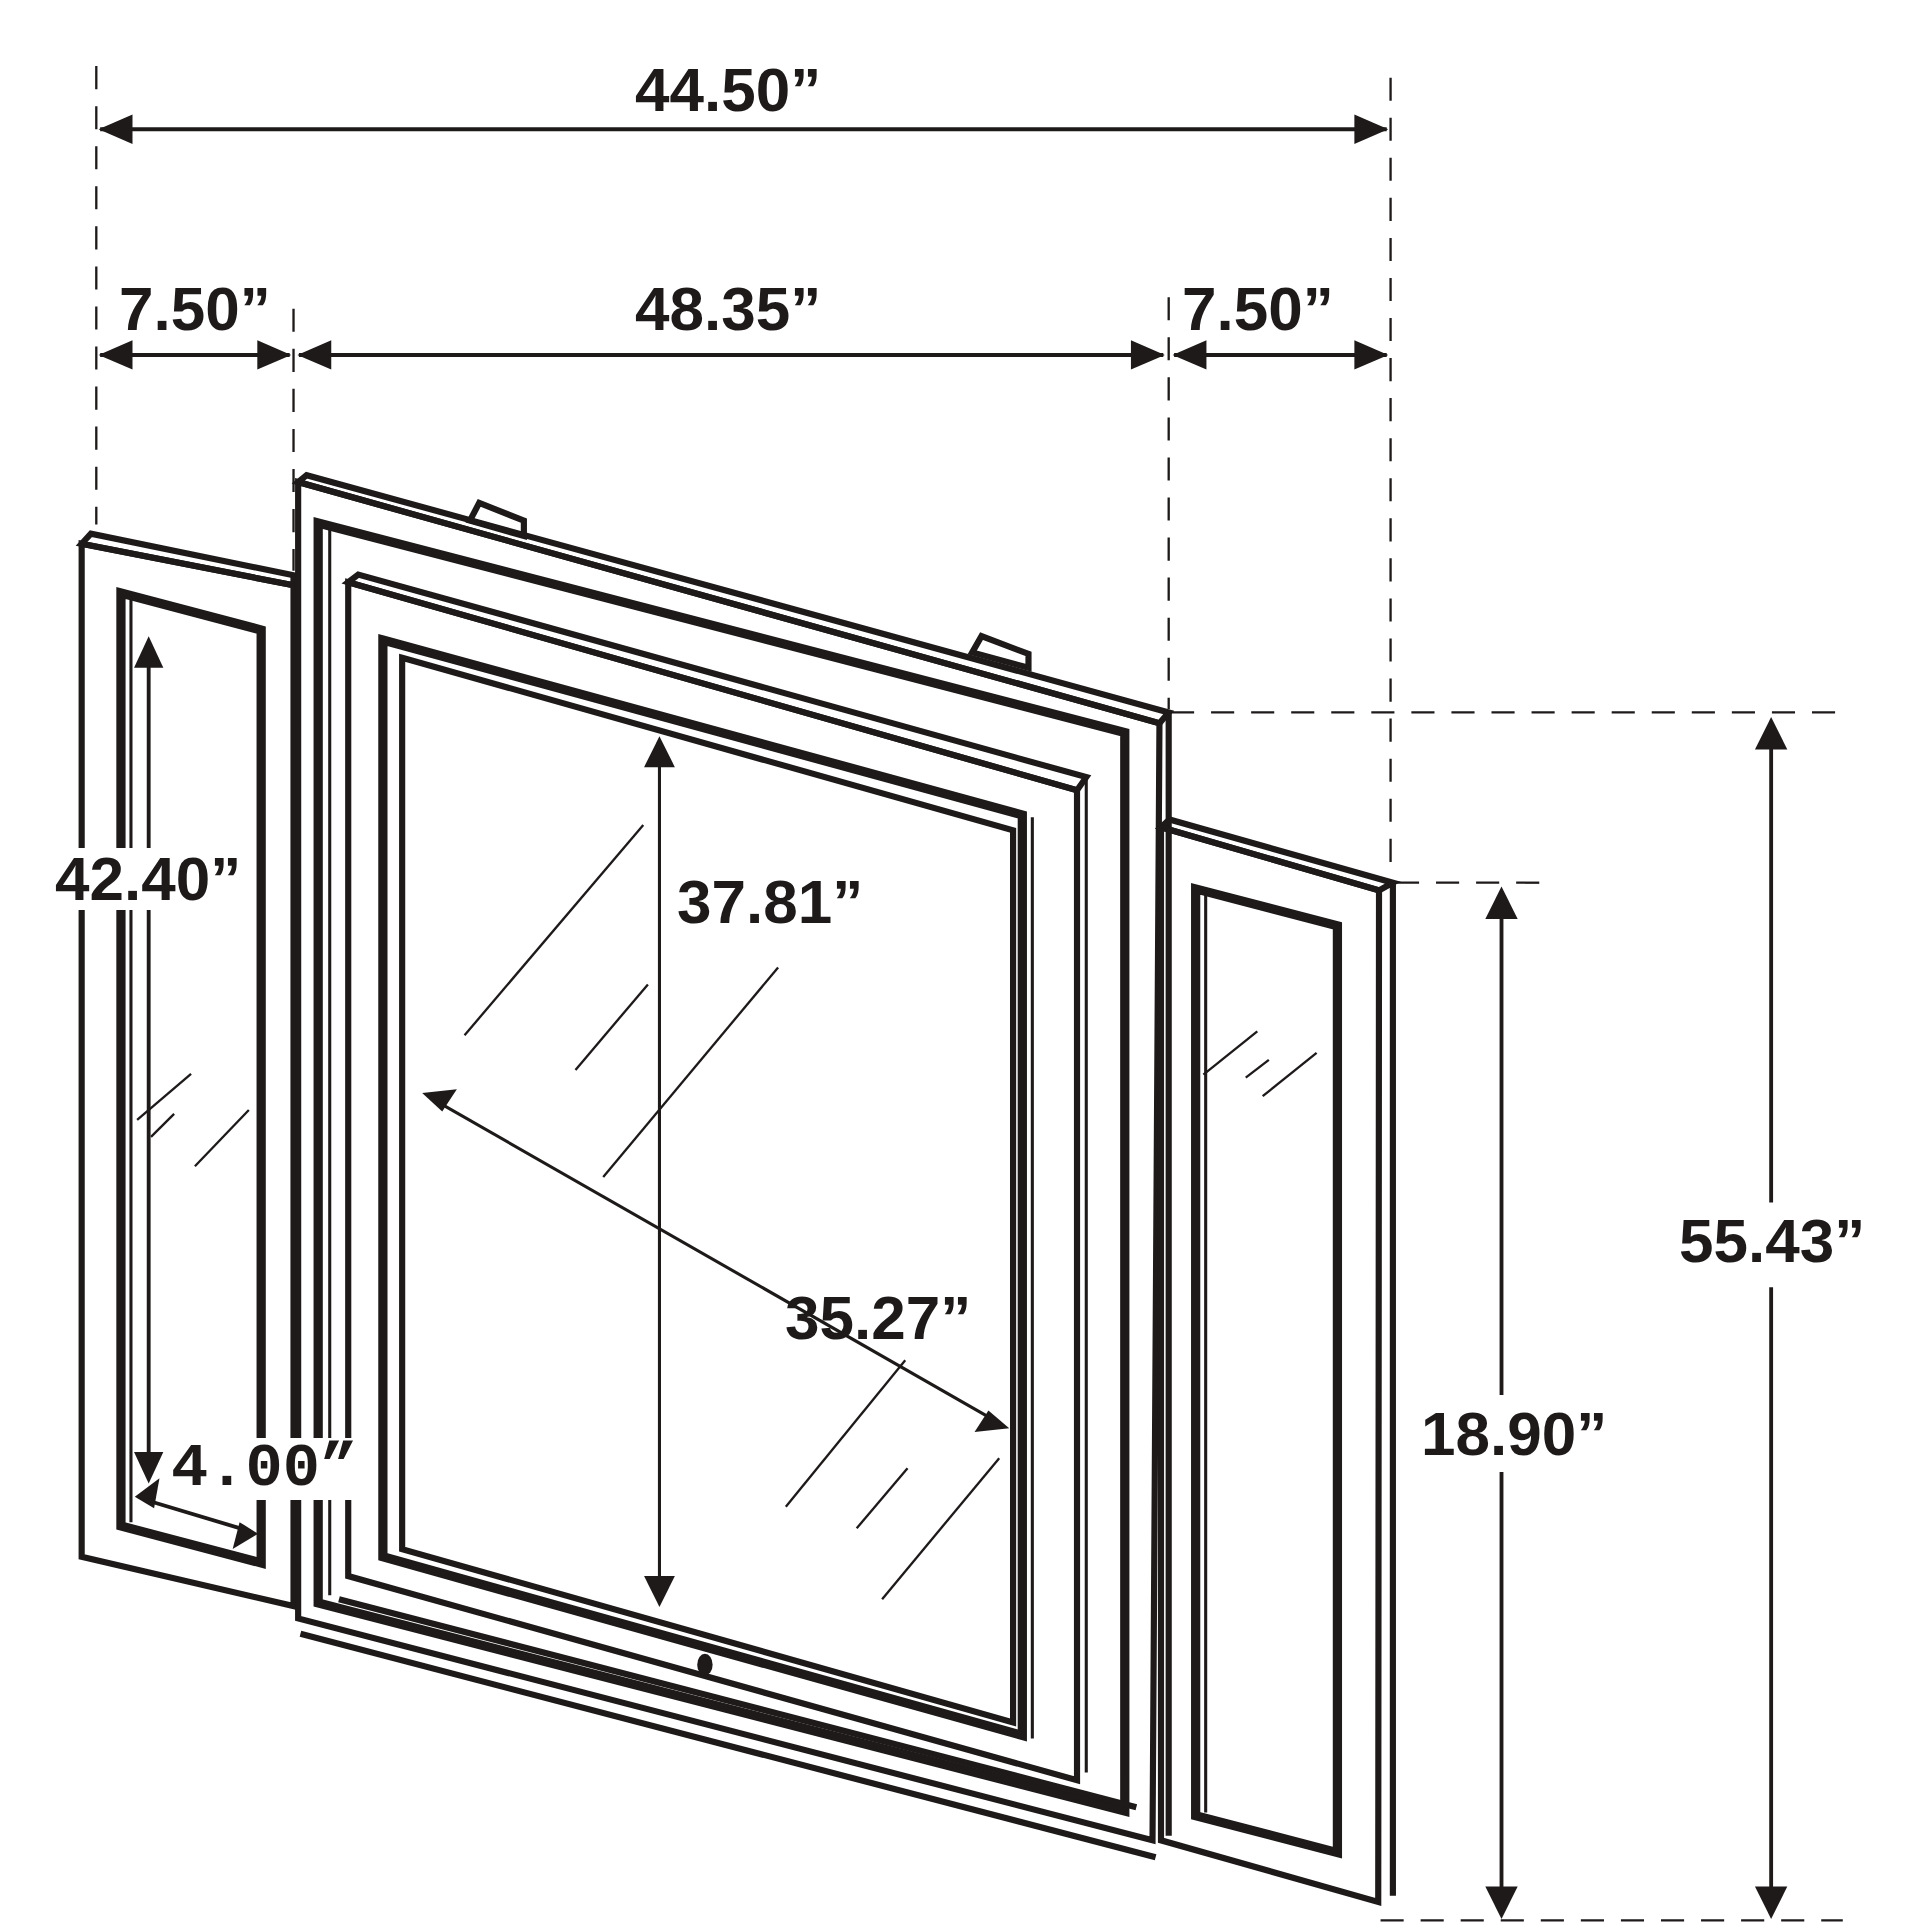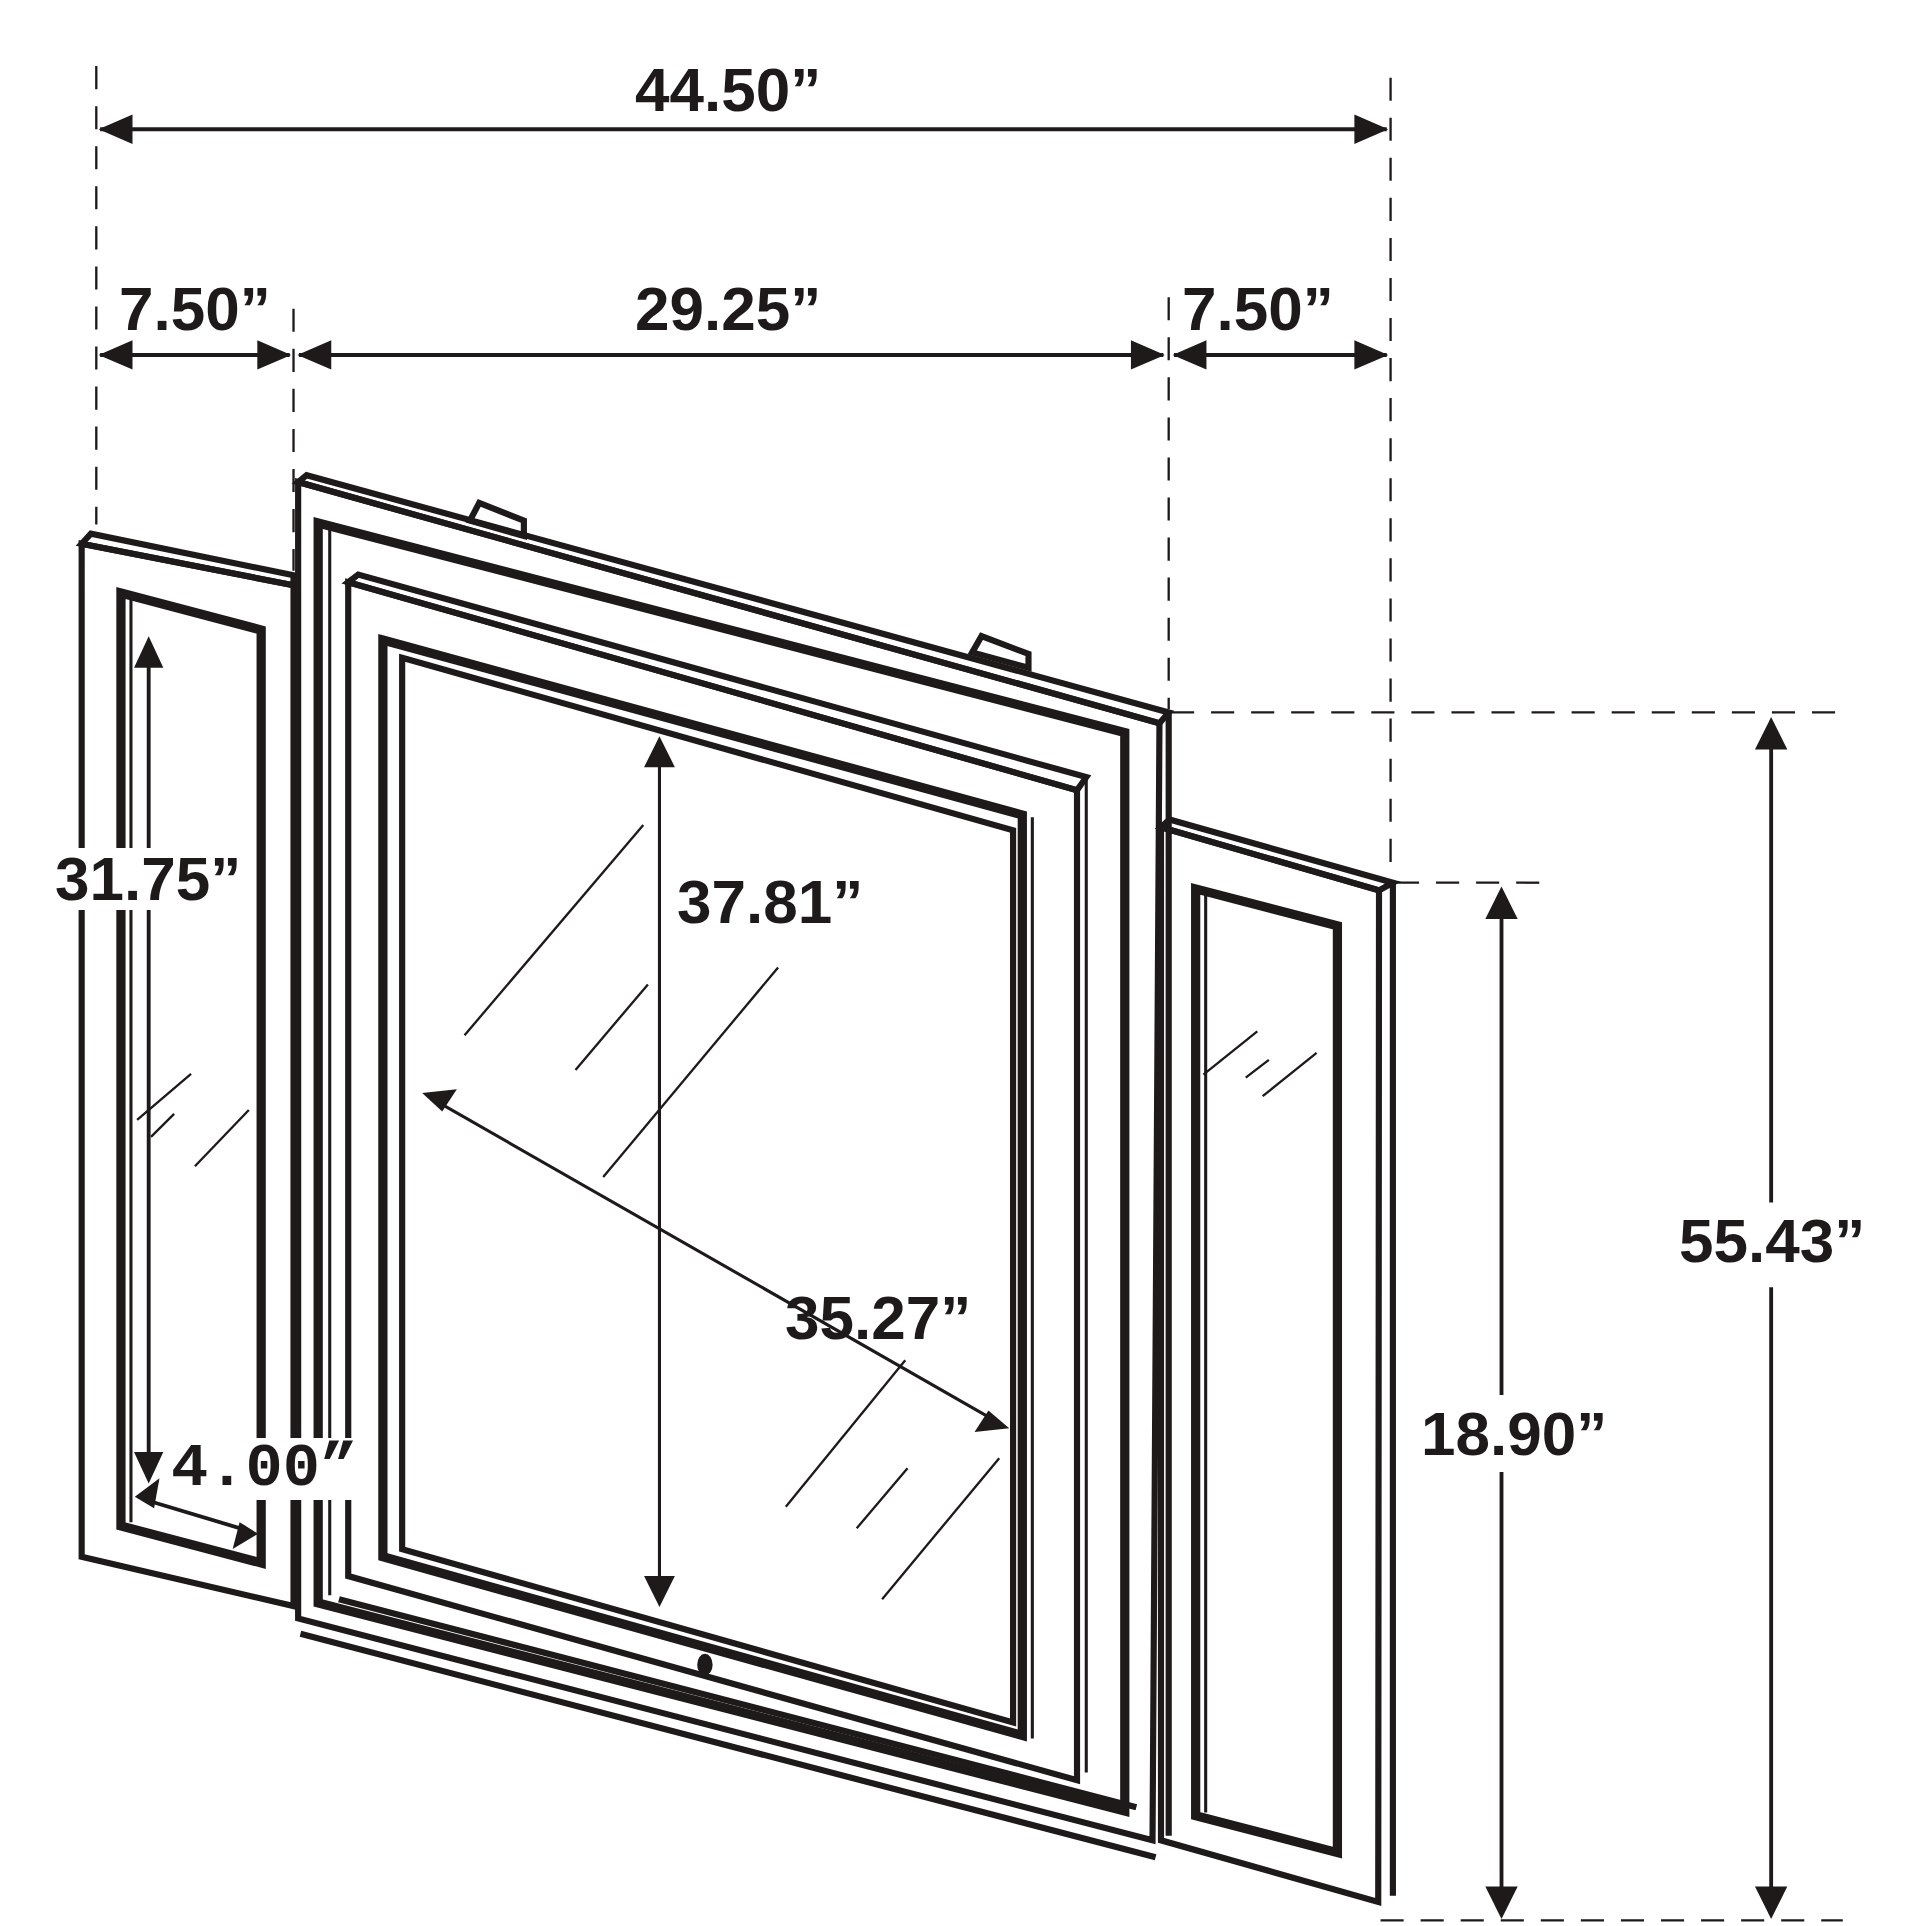--- a/index.html
+++ b/index.html
@@ -158,22 +158,22 @@
     <line class="dimline" x1="2299" y1="930" x2="2299" y2="1540"></line>
     <line class="dimline" x1="2299" y1="1650" x2="2299" y2="2450"></line>
     <polygon class="head" points="2299,910 2278,952 2320,952"></polygon>
     <polygon class="head" points="2299,2470 2278,2428 2320,2428"></polygon>
   </g>
 </svg>
 
 
 <div class="lbl" style="left:632px; top:43px; background:transparent;">44.50”</div>
 <div class="lbl" style="left:116px; top:262px; background:transparent;">7.50”</div>
-<div class="lbl" style="left:632px; top:262px; background:transparent;">29.25”</div>
+<div class="lbl" style="left:632px; top:262px; background:transparent;">48.35”</div>
 <div class="lbl" style="left:1179px; top:262px; background:transparent;">7.50”</div>
-<div class="lbl" style="left:52px; top:832px;">31.75”</div>
+<div class="lbl" style="left:52px; top:832px;">42.40”</div>
 <div class="lbl" style="left:168px; top:1422px;font-family:Liberation Mono, monospace;">4.00”</div>
 <div class="lbl" style="left:674px; top:855px; background:transparent;">37.81”</div>
 <div class="lbl" style="left:782px; top:1271px; background:transparent;">35.27”</div>
 <div class="lbl" style="left:1676px; top:1194px;">55.43”</div>
 <div class="lbl" style="left:1418px; top:1387px;">18.90”</div>
 </div>
 
 
 </body></html>

